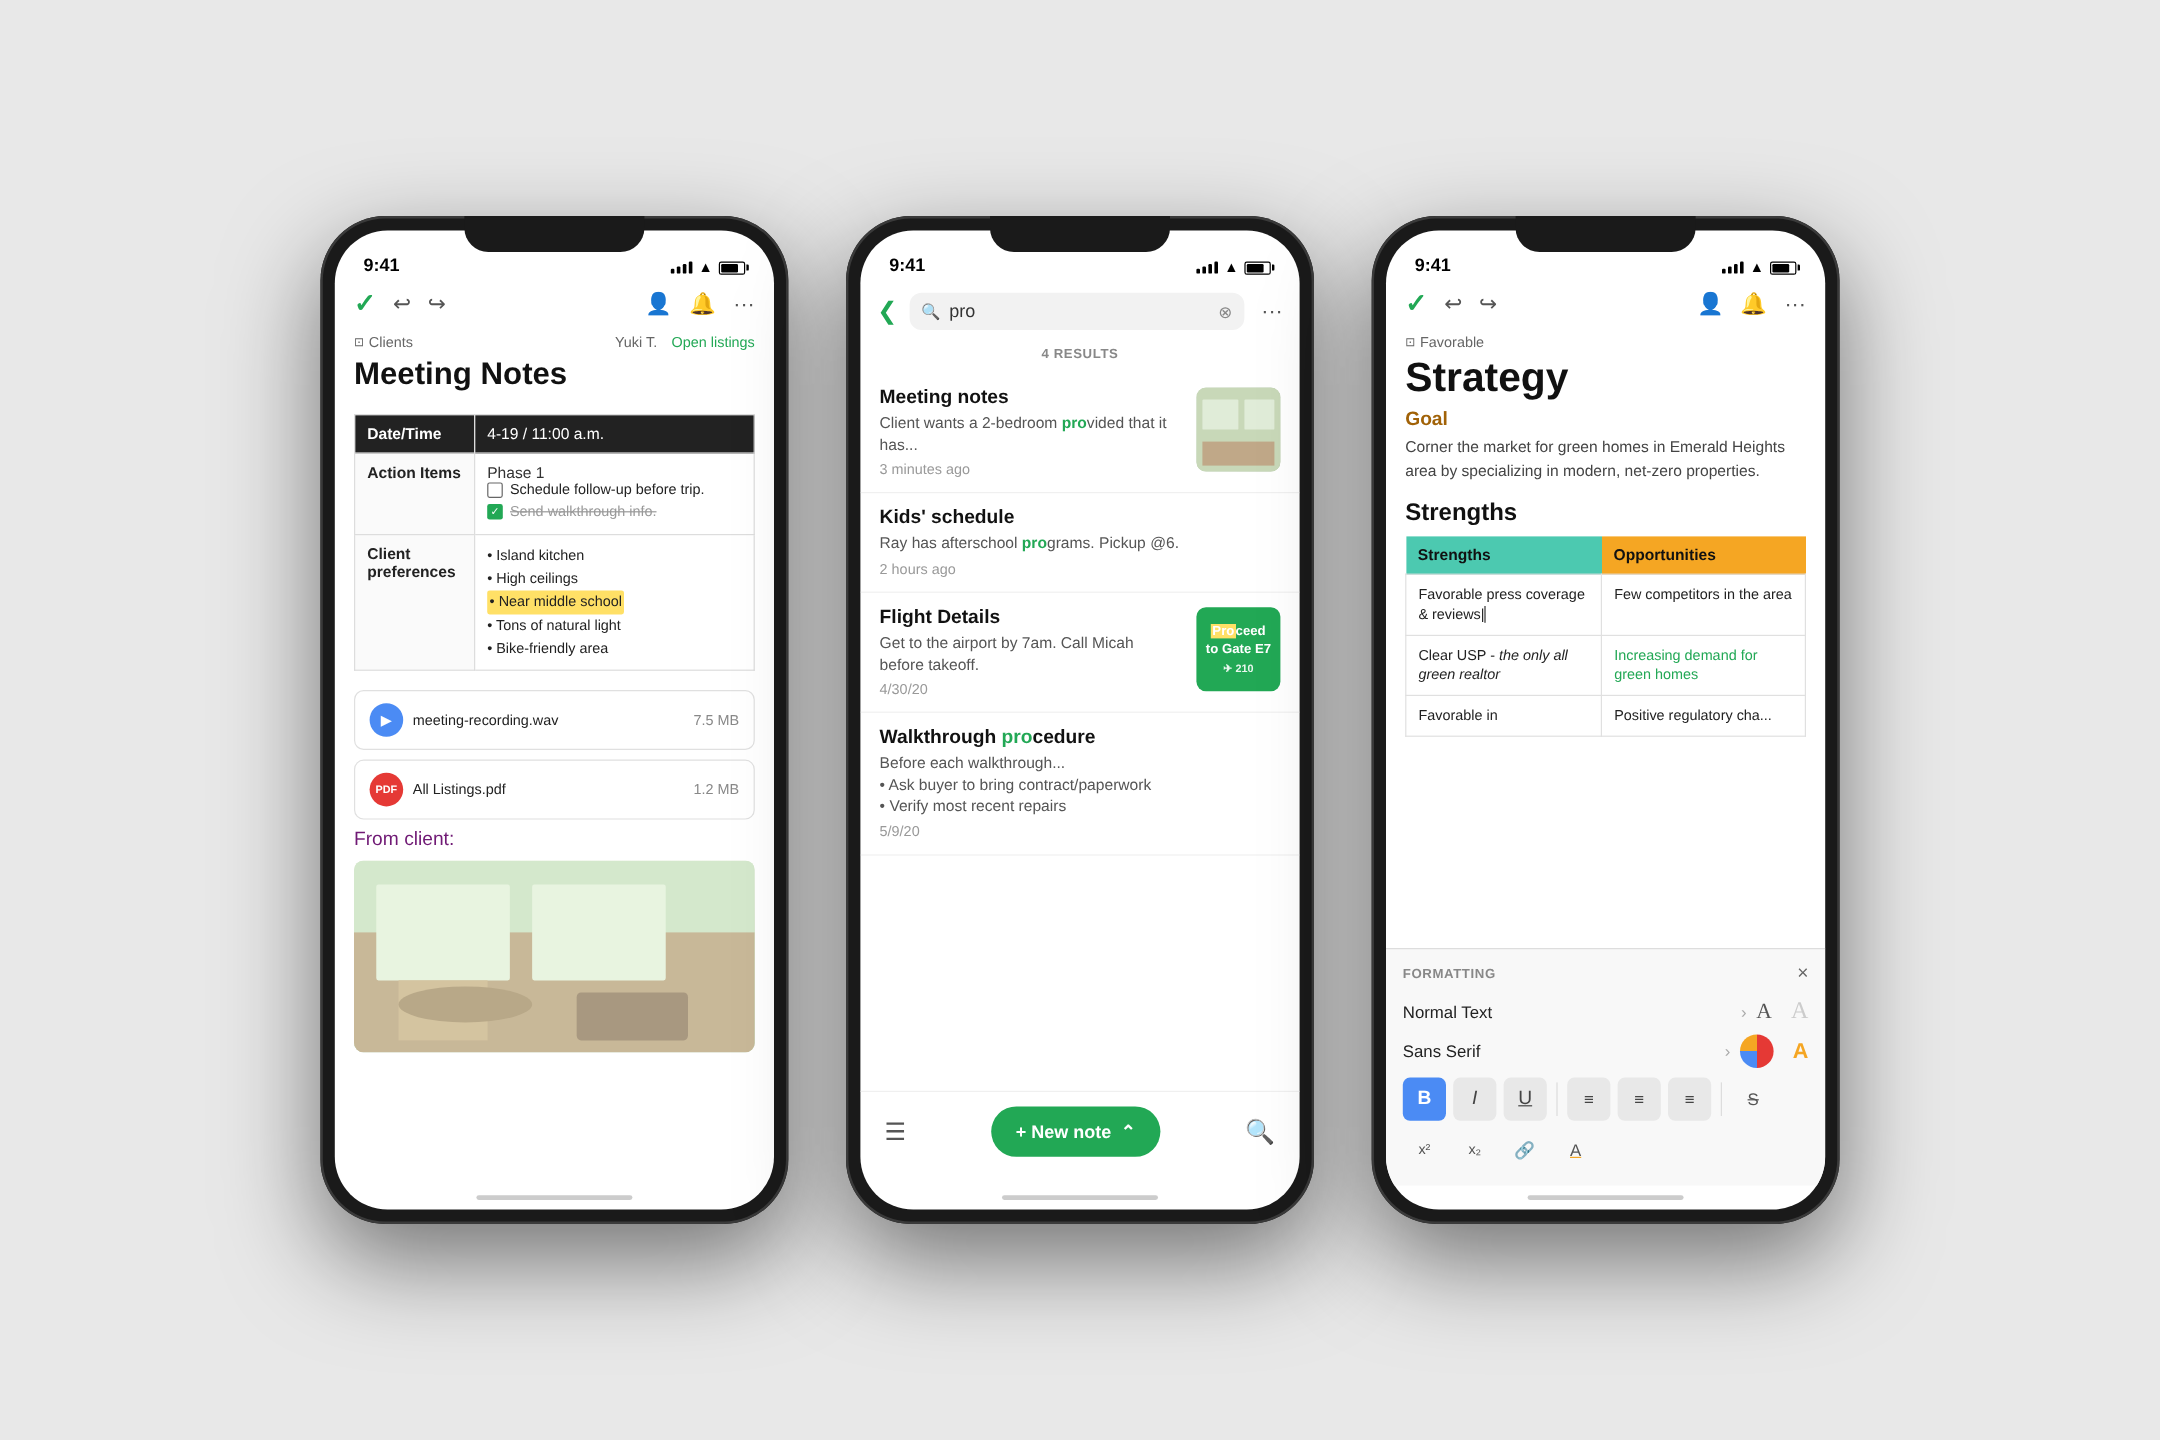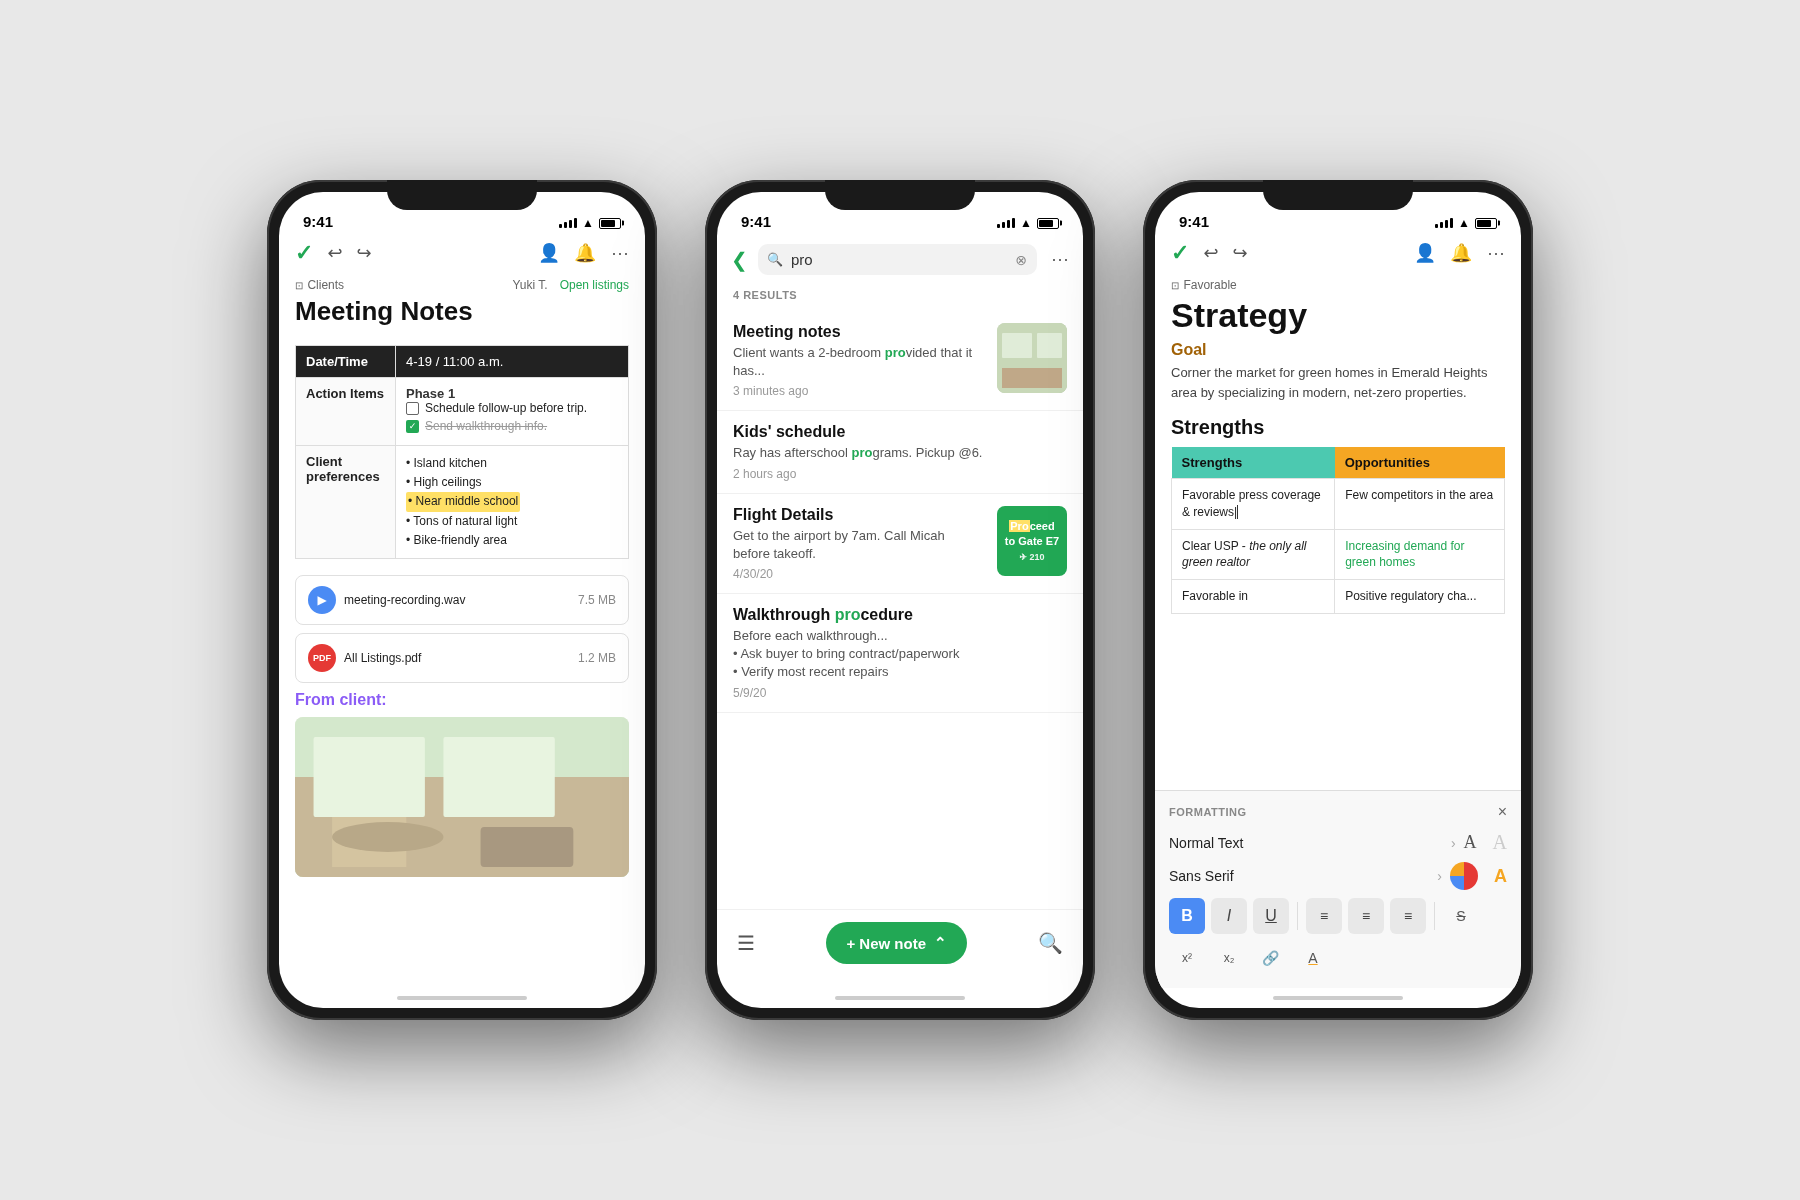--- a/index.html
+++ b/index.html
@@ -143,21 +143,21 @@
       border: 1px solid #ddd;
       padding: 8px 10px;
       vertical-align: top;
       color: #222;
     }
     .note-table .label-cell {
       width: 100px;
       font-weight: 600;
       background: #fafafa;
     }
-    .phase-text { color: #333; font-weight: 700; font-size: 13px; }
+    .phase-text { color: #333; font-weight: 400; font-size: 13px; }
     .checkbox-row { display: flex; align-items: center; gap: 6px; margin-bottom: 4px; font-size: 12px; }
     .checkbox-empty { width: 13px; height: 13px; border: 1.5px solid #666; border-radius: 2px; flex-shrink: 0; }
     .checkbox-checked { width: 13px; height: 13px; background: #22a855; border-radius: 2px; flex-shrink: 0; display: flex; align-items: center; justify-content: center; color: white; font-size: 9px; }
     .strikethrough { text-decoration: line-through; color: #999; }
     .bullet-list { font-size: 12px; line-height: 1.6; }
     .bullet-item { display: flex; gap: 6px; }
     .highlight-yellow { background: #ffe066; border-radius: 2px; padding: 0 2px; }
 
     .attachment {
       display: flex;
@@ -168,21 +168,21 @@
       border-radius: 8px;
       margin-bottom: 8px;
       font-size: 12px;
     }
     .attachment-left { display: flex; align-items: center; gap: 8px; }
     .attach-icon-blue { width: 28px; height: 28px; background: #4b8bf4; border-radius: 50%; display: flex; align-items: center; justify-content: center; color: white; font-size: 12px; }
     .attach-icon-red { width: 28px; height: 28px; background: #e53935; border-radius: 50%; display: flex; align-items: center; justify-content: center; color: white; font-size: 10px; }
     .attach-name { font-weight: 500; color: #222; }
     .attach-size { color: #888; }
 
-    .from-client { font-size: 16px; font-weight: 700; color: #8b5cf6; margin-bottom: 8px; }
+    .from-client { font-size: 16px; font-weight: 400; color: #701a75; margin-bottom: 8px; }
     .client-image {
       width: 100%;
       height: 160px;
       background: linear-gradient(135deg, #c8dfc0 0%, #a8c898 30%, #d4e8cc 60%, #b8d4a8 100%);
       border-radius: 8px;
       overflow: hidden;
       position: relative;
     }
     .room-visual {
       width: 100%;
@@ -216,20 +216,21 @@
     .search-clear { color: #888; font-size: 14px; cursor: pointer; }
     .search-more { color: #555; font-size: 18px; cursor: pointer; padding-left: 4px; }
 
     .results-count {
       padding: 6px 16px 10px;
       font-size: 11px;
       font-weight: 700;
       color: #888;
       letter-spacing: 0.5px;
       flex-shrink: 0;
+      text-align: center;
     }
     .search-results { flex: 1; overflow-y: auto; }
     .result-item {
       padding: 12px 16px;
       border-bottom: 1px solid #f0f0f0;
       display: flex;
       gap: 12px;
       align-items: flex-start;
     }
     .result-text { flex: 1; }

